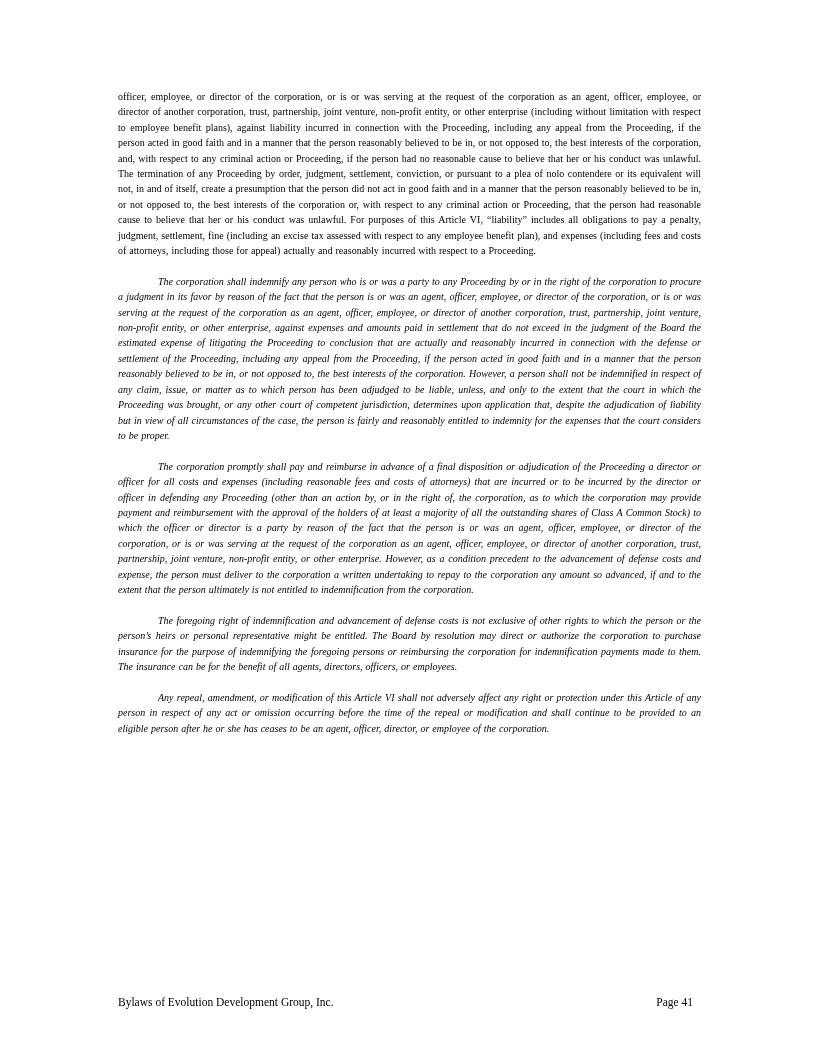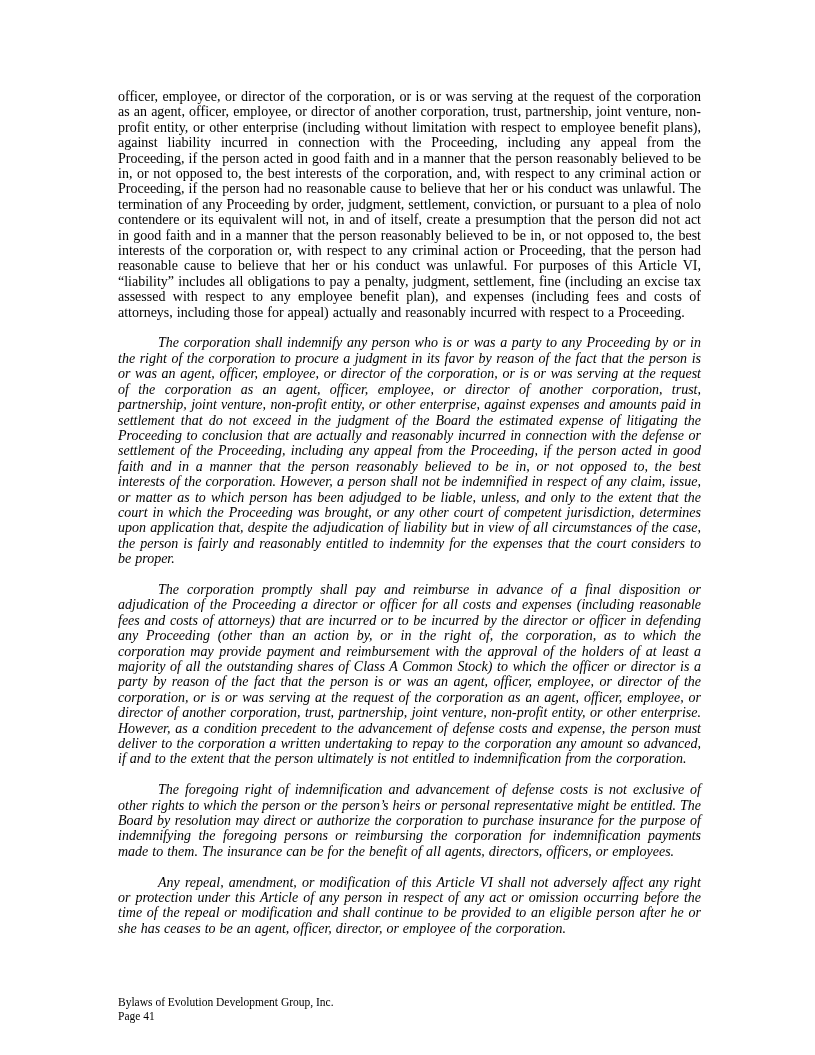--- a/index.html
+++ b/index.html
@@ -20,41 +20,40 @@
     inset: 0;
     background: #ffffff;
   }
   .content {
     position: absolute;
     left: 118px;
     top: 89px;
     width: 583px;
   }
   .para {
-    font-size: 14px;
+    font-size: 10px;
     line-height: 15.4px;
     text-align: justify;
     margin: 0 0 15.4px 0;
     word-spacing: 0.5px;
   }
   .para.indent {
     text-indent: 40px;
     font-style: italic;
   }
   .footer {
     position: absolute;
     left: 118px;
     top: 995px;
     width: 575px;
     display: flex;
     justify-content: space-between;
     align-items: baseline;
     font-size: 11.5px;
     line-height: 14px;
-    flex-direction: column;
   }
 </style>
 </head>
 <body>
 
 <div class="page">
   <div class="content">
     <p class="para">officer, employee, or director of the corporation, or is or was serving at the request of the corporation as an agent, officer, employee, or director of another corporation, trust, partnership, joint venture, non-profit entity, or other enterprise (including without limitation with respect to employee benefit plans), against liability incurred in connection with the Proceeding, including any appeal from the Proceeding, if the person acted in good faith and in a manner that the person reasonably believed to be in, or not opposed to, the best interests of the corporation, and, with respect to any criminal action or Proceeding, if the person had no reasonable cause to believe that her or his conduct was unlawful.  The termination of any Proceeding by order, judgment, settlement, conviction, or pursuant to a plea of nolo contendere or its equivalent will not, in and of itself, create a presumption that the person did not act in good faith and in a manner that the person reasonably believed to be in, or not opposed to, the best interests of the corporation or, with respect to any criminal action or Proceeding, that the person had reasonable cause to believe that her or his conduct was unlawful.  For purposes of this Article VI, “liability” includes all obligations to pay a penalty, judgment, settlement, fine (including an excise tax assessed with respect to any employee benefit plan), and expenses (including fees and costs of attorneys, including those for appeal) actually and reasonably incurred with respect to a Proceeding.</p>
     <p class="para indent">The corporation shall indemnify any person who is or was a party to any Proceeding by or in the right of the corporation to procure a judgment in its favor by reason of the fact that the person is or was an agent, officer, employee, or director of the corporation, or is or was serving at the request of the corporation as an agent, officer, employee, or director of another corporation, trust, partnership, joint venture, non-profit entity, or other enterprise, against expenses and amounts paid in settlement that do not exceed in the judgment of the Board the estimated expense of litigating the Proceeding to conclusion that are actually and reasonably incurred in connection with the defense or settlement of the Proceeding, including any appeal from the Proceeding, if the person acted in good faith and in a manner that the person reasonably believed to be in, or not opposed to, the best interests of the corporation.  However, a person shall not be indemnified in respect of any claim, issue, or matter as to which person has been adjudged to be liable, unless, and only to the extent that the court in which the Proceeding was brought, or any other court of competent jurisdiction, determines upon application that, despite the adjudication of liability but in view of all circumstances of the case, the person is fairly and reasonably entitled to indemnity for the expenses that the court considers to be proper.</p>
     <p class="para indent">The corporation promptly shall pay and reimburse in advance of a final disposition or adjudication of the Proceeding a director or officer for all costs and expenses (including reasonable fees and costs of attorneys) that are incurred or to be incurred by the director or officer in defending any Proceeding (other than an action by, or in the right of, the corporation, as to which the corporation may provide payment and reimbursement with the approval of the holders of at least a majority of all the outstanding shares of Class A Common Stock) to which the officer or director is a party by reason of the fact that the person is or was an agent, officer, employee, or director of the corporation, or is or was serving at the request of the corporation as an agent, officer, employee, or director of another corporation, trust, partnership, joint venture, non-profit entity, or other enterprise.  However, as a condition precedent to the advancement of defense costs and expense, the person must deliver to the corporation a written undertaking to repay to the corporation any amount so advanced, if and to the extent that the person ultimately is not entitled to indemnification from the corporation.</p>

